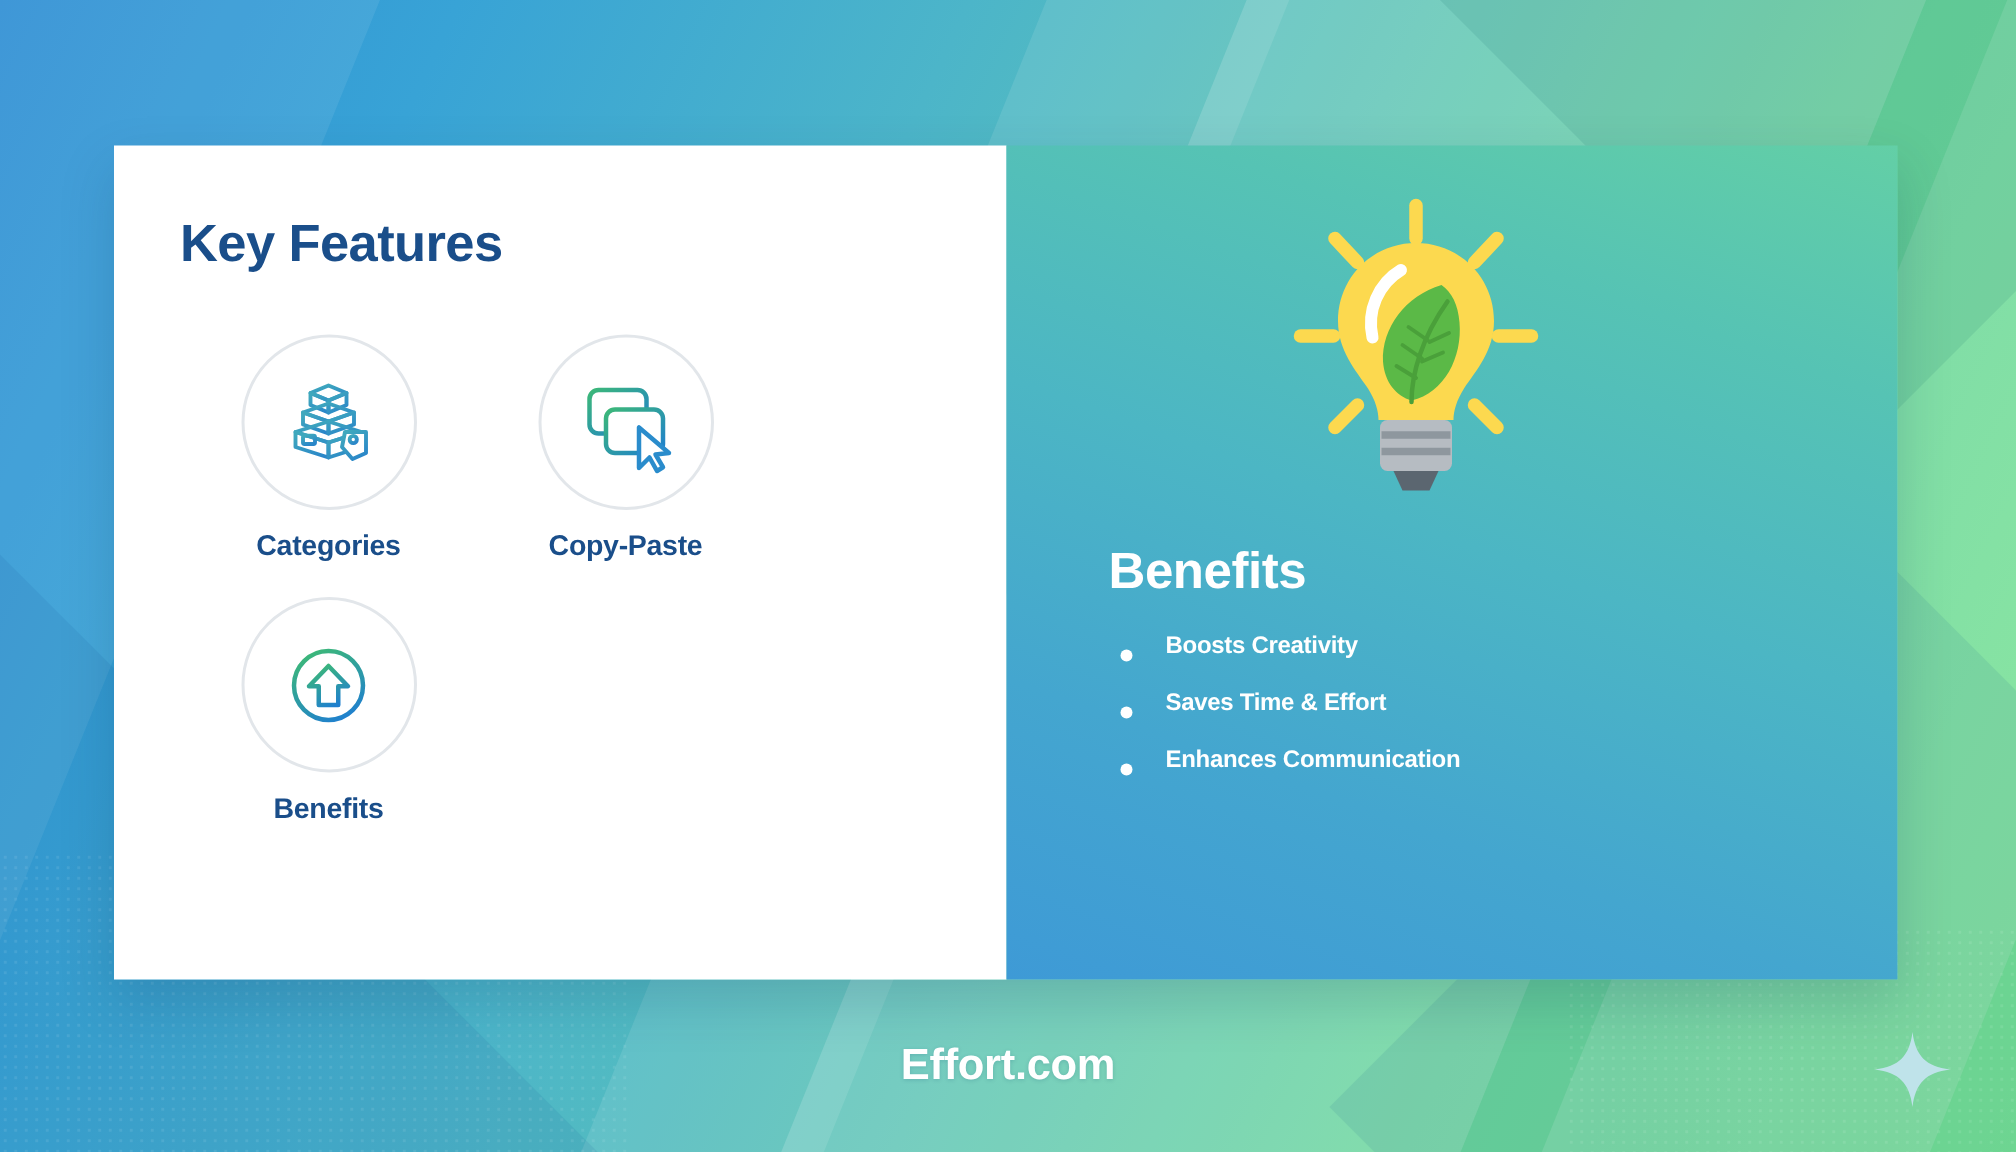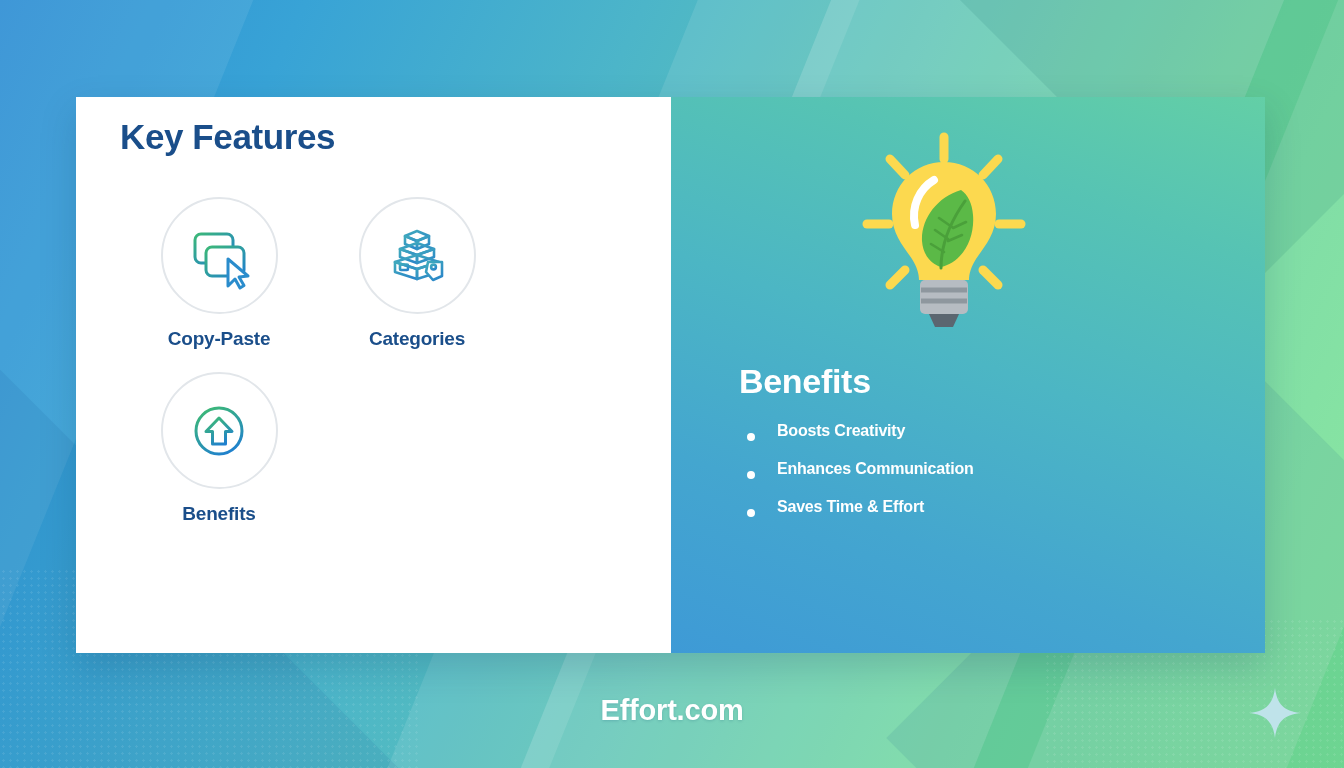--- a/index.html
+++ b/index.html
@@ -95,21 +95,21 @@
     position: absolute;
     left: 76px; top: 97px;
     width: 1189px; height: 556px;
     display: flex;
     box-shadow: 0 14px 34px rgba(10,50,90,0.18);
   }
 
   .left-card {
     width: 595px;
     background: #ffffff;
-    padding: 20px 44px 0 44px;
+    padding: 46px 44px 0 44px;
   }
 
   .right-panel {
     flex: 1;
     background: linear-gradient(200deg, #63cfa6 0%, #56c3b4 22%, #4cb6c4 48%, #44a6cf 74%, #3e9ad6 100%);
     position: relative;
     padding: 0 0 15px 68px;
   }
 
   
@@ -220,20 +220,52 @@
   <div class="tex-bl"></div>
   <div class="tex-br"></div>
 
   <div class="slab">
 
     <div class="left-card">
       <div class="card-title">Key Features</div>
 
       <div class="feature-grid">
 
+
+        <div class="feature">
+          <div class="feature-circle">
+            <svg width="72" height="72" viewBox="0 0 72 72">
+              <defs>
+                <linearGradient id="gCat" x1="0.2" y1="0" x2="0.8" y2="1">
+                  <stop offset="0%" stop-color="#3fa8bd"></stop>
+                  <stop offset="100%" stop-color="#2a86c9"></stop>
+                </linearGradient>
+              </defs>
+              <g fill="none" stroke="url(#gCat)" stroke-width="2.6" stroke-linejoin="round">
+
+                <path d="M24 16 L36 11 L48 16 L36 21 Z"></path>
+                <path d="M24 16 L24 24 L36 29 L36 21 Z"></path>
+                <path d="M48 16 L48 24 L36 29 L36 21 Z"></path>
+
+                <path d="M19 29 L36 23 L53 29 L36 35 Z"></path>
+                <path d="M19 29 L19 37 L36 43 L36 35 Z"></path>
+                <path d="M53 29 L53 37 L36 43 L36 35 Z"></path>
+
+                <path d="M14 42 L36 35 L58 42 L36 49 Z"></path>
+                <path d="M14 42 L14 52 L36 59 L36 49 Z"></path>
+                <path d="M58 42 L58 52 L36 59 L36 49 Z"></path>
+                <rect x="19" y="44.5" width="8" height="5.5" rx="1"></rect>
+
+                <path d="M47 42 L61 42 L61 56 L52 60 L45 52 Z" fill="#ffffff"></path>
+                <circle cx="52.5" cy="47" r="2.4"></circle>
+              </g>
+            </svg>
+          </div>
+          <div class="feature-label">Categories</div>
+        </div>
 
         <div class="feature">
           <div class="feature-circle">
             <svg width="72" height="72" viewBox="0 0 72 72">
               <defs>
                 <linearGradient id="gCopy" x1="0" y1="0" x2="1" y2="1">
                   <stop offset="0%" stop-color="#3cb878"></stop>
                   <stop offset="100%" stop-color="#1f7fd0"></stop>
                 </linearGradient>
               </defs>
@@ -242,52 +274,20 @@
               <path d="M45 39 L45 66 L52 59 L57 68 L61 65.5 L56 57 L65 56 Z" fill="#ffffff" stroke="#2a8ccc" stroke-width="3" stroke-linejoin="round"></path>
             </svg>
           </div>
           <div class="feature-label">Copy-Paste</div>
         </div>
 
         <div class="feature">
           <div class="feature-circle">
             <svg width="72" height="72" viewBox="0 0 72 72">
               <defs>
-                <linearGradient id="gCat" x1="0.2" y1="0" x2="0.8" y2="1">
-                  <stop offset="0%" stop-color="#3fa8bd"></stop>
-                  <stop offset="100%" stop-color="#2a86c9"></stop>
-                </linearGradient>
-              </defs>
-              <g fill="none" stroke="url(#gCat)" stroke-width="2.6" stroke-linejoin="round">
-
-                <path d="M24 16 L36 11 L48 16 L36 21 Z"></path>
-                <path d="M24 16 L24 24 L36 29 L36 21 Z"></path>
-                <path d="M48 16 L48 24 L36 29 L36 21 Z"></path>
-
-                <path d="M19 29 L36 23 L53 29 L36 35 Z"></path>
-                <path d="M19 29 L19 37 L36 43 L36 35 Z"></path>
-                <path d="M53 29 L53 37 L36 43 L36 35 Z"></path>
-
-                <path d="M14 42 L36 35 L58 42 L36 49 Z"></path>
-                <path d="M14 42 L14 52 L36 59 L36 49 Z"></path>
-                <path d="M58 42 L58 52 L36 59 L36 49 Z"></path>
-                <rect x="19" y="44.5" width="8" height="5.5" rx="1"></rect>
-
-                <path d="M47 42 L61 42 L61 56 L52 60 L45 52 Z" fill="#ffffff"></path>
-                <circle cx="52.5" cy="47" r="2.4"></circle>
-              </g>
-            </svg>
-          </div>
-          <div class="feature-label">Categories</div>
-        </div>
-
-        <div class="feature">
-          <div class="feature-circle">
-            <svg width="72" height="72" viewBox="0 0 72 72">
-              <defs>
                 <linearGradient id="gTrend" x1="0.25" y1="0" x2="0.75" y2="1">
                   <stop offset="0%" stop-color="#3cb878"></stop>
                   <stop offset="100%" stop-color="#1f7fd0"></stop>
                 </linearGradient>
               </defs>
               <circle cx="36" cy="36" r="23" fill="none" stroke="url(#gTrend)" stroke-width="3"></circle>
               <path d="M36 23 L49 36.5 L42.5 36.5 L42.5 49 L29.5 49 L29.5 36.5 L23 36.5 Z" fill="none" stroke="url(#gTrend)" stroke-width="3" stroke-linejoin="round"></path>
             </svg>
           </div>
           <div class="feature-label">Benefits</div>
@@ -339,25 +339,25 @@
 
       <div class="benefits-title">Benefits</div>
 
       <ul class="benefits-list">
         <li>
           <span class="bullet"></span>
           <span>Boosts Creativity</span>
         </li>
         <li>
           <span class="bullet"></span>
-          <span>Enhances Communication</span>
+          <span>Saves Time &amp; Effort</span>
         </li>
         <li>
           <span class="bullet"></span>
-          <span>Saves Time &amp; Effort</span>
+          <span>Enhances Communication</span>
         </li>
       </ul>
 
     </div>
   </div>
 
   <div class="footer-brand">Effort.com</div>
 
   <div class="sparkle">
     <svg width="54" height="54" viewBox="0 0 54 54">

